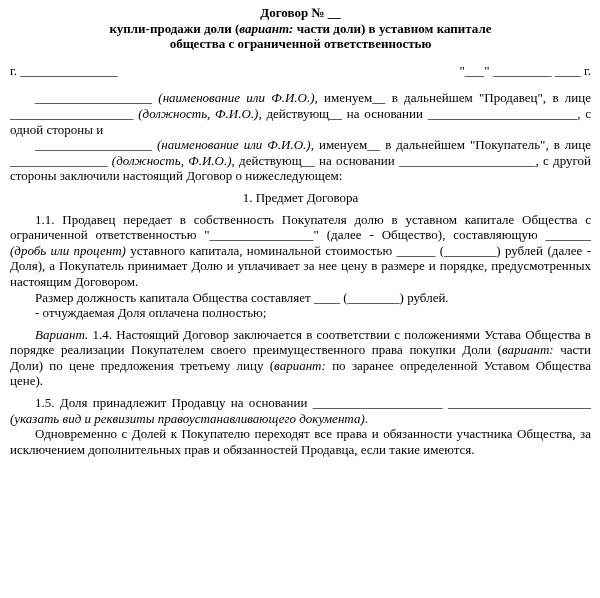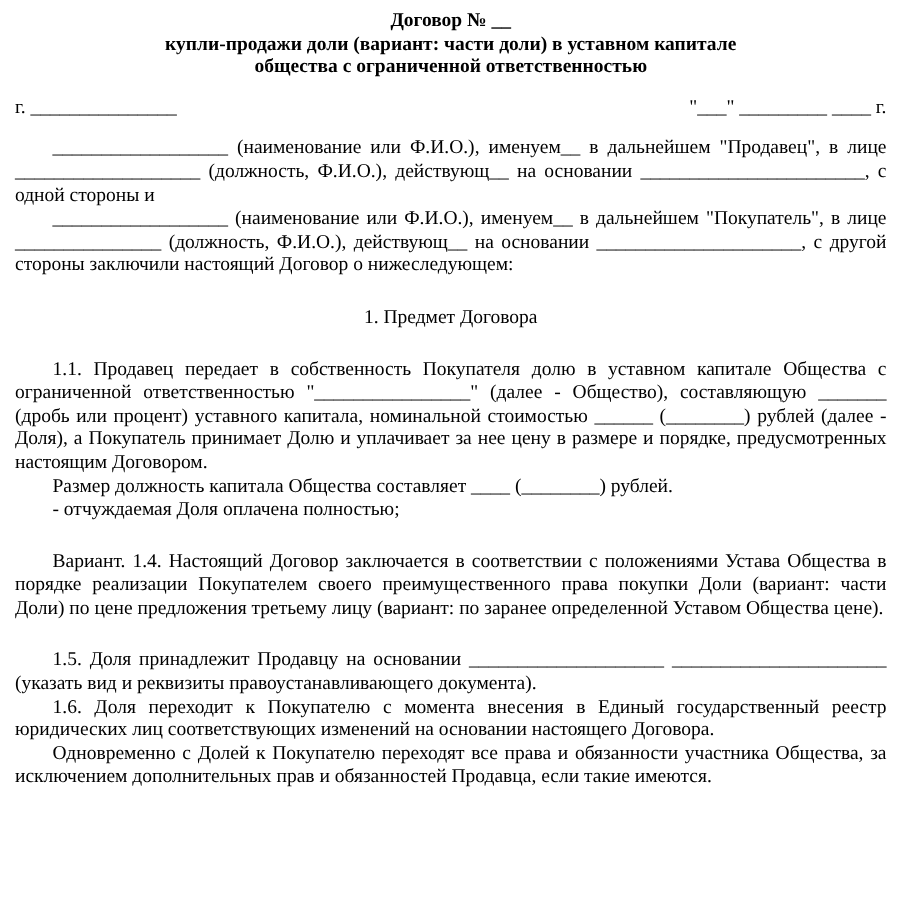--- a/index.html
+++ b/index.html
@@ -12,22 +12,22 @@
   .page {
     width: 600px; height: 598px;
     padding: 5px 9px 14px 10px;
     font-size: 13px;
     line-height: 15.6px;
   }
   .para { text-align: justify; }
   .para.center { text-align: center; }
   .para.indent { text-indent: 25px; }
   .para.bold { font-weight: 700; }
-  .para.gap { margin-top: 19px; }
-  .it { }
+  .para.gap { margin-top: 6px; }
+  .it { font-style: italic; }
   .dateline {
     display: flex;
     justify-content: space-between;
     align-items: flex-start;
     margin-top: 11px;
   }
   .dateline + [data-paragraphs] > .para.gap:first-child { margin-top: 12px; }
 </style>
 </head>
 <body>
@@ -46,16 +46,15 @@
 
   <div data-paragraphs="document.body_paragraphs">
       <p class="para indent gap"><span>__________________ </span><span class="it">(наименование или Ф.И.О.)</span><span>, именуем__ в дальнейшем "Продавец", в лице ___________________ </span><span class="it">(должность, Ф.И.О.)</span><span>, действующ__ на основании _______________________, с одной стороны и</span></p>
       <p class="para indent"><span>__________________ </span><span class="it">(наименование или Ф.И.О.)</span><span>, именуем__ в дальнейшем "Покупатель", в лице _______________ </span><span class="it">(должность, Ф.И.О.)</span><span>, действующ__ на основании _____________________, с другой стороны заключили настоящий Договор о нижеследующем:</span></p>
       <p class="para center gap"><span>1. Предмет Договора</span></p>
       <p class="para indent gap"><span>1.1. Продавец передает в собственность Покупателя долю в уставном капитале Общества с ограниченной ответственностью "________________" (далее - Общество), составляющую _______ </span><span class="it">(дробь или процент)</span><span> уставного капитала, номинальной стоимостью ______ (________) рублей (далее - Доля), а Покупатель принимает Долю и уплачивает за нее цену в размере и порядке, предусмотренных настоящим Договором.</span></p>
       <p class="para indent"><span>Размер должность капитала Общества составляет ____ (________) рублей.</span></p>
       <p class="para indent"><span>- отчуждаемая Доля оплачена полностью;</span></p>
       <p class="para indent gap"><span class="it">Вариант.</span><span> 1.4. Настоящий Договор заключается в соответствии с положениями Устава Общества в порядке реализации Покупателем своего преимущественного права покупки Доли (</span><span class="it">вариант:</span><span> части Доли) по цене предложения третьему лицу (</span><span class="it">вариант:</span><span> по заранее определенной Уставом Общества цене).</span></p>
       <p class="para indent gap"><span>1.5. Доля принадлежит Продавцу на основании ____________________ ______________________ </span><span class="it">(указать вид и реквизиты правоустанавливающего документа)</span><span>.</span></p>
-      <p class="para indent"><span>1.6. Доля переходит к Покупателю с момента внесения в Единый государственный реестр юридических лиц соответствующих изменений на основании настоящего Договора.</span></p>
       <p class="para indent"><span>Одновременно с Долей к Покупателю переходят все права и обязанности участника Общества, за исключением дополнительных прав и обязанностей Продавца, если такие имеются.</span></p>
     </div>
 </div>
 
 </body></html>

